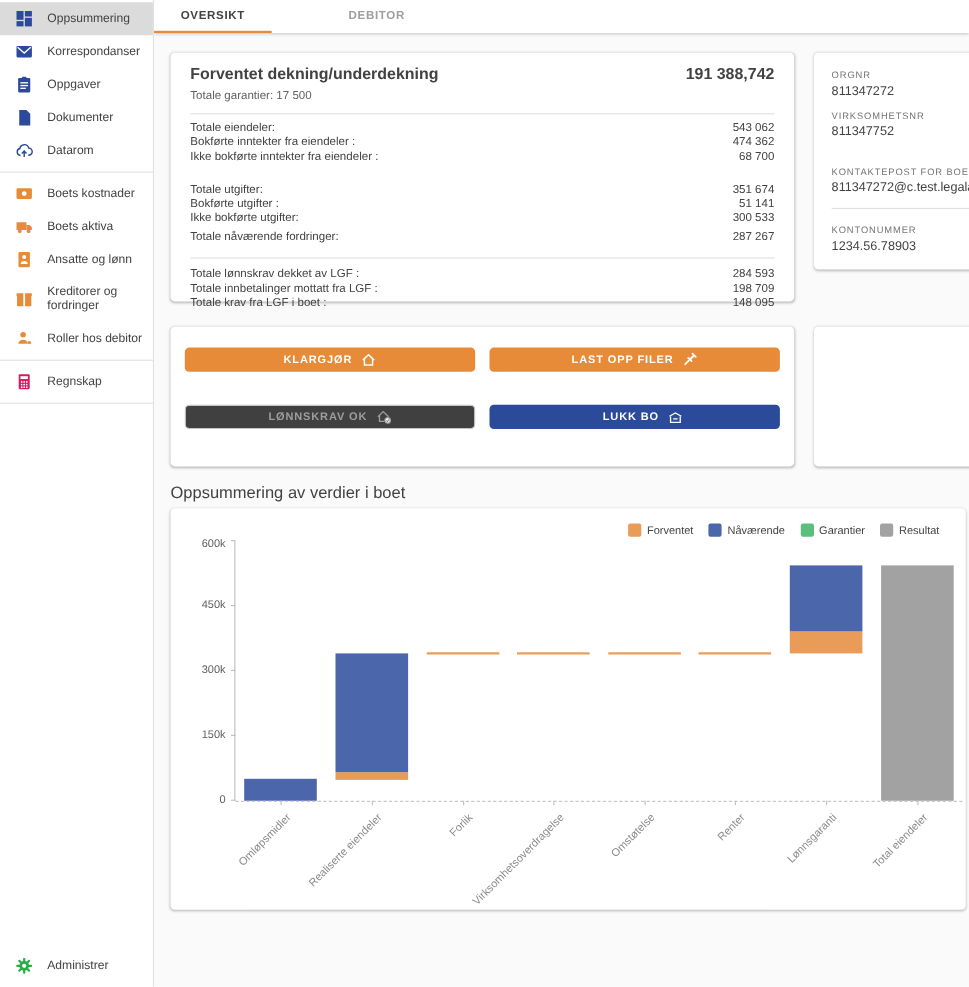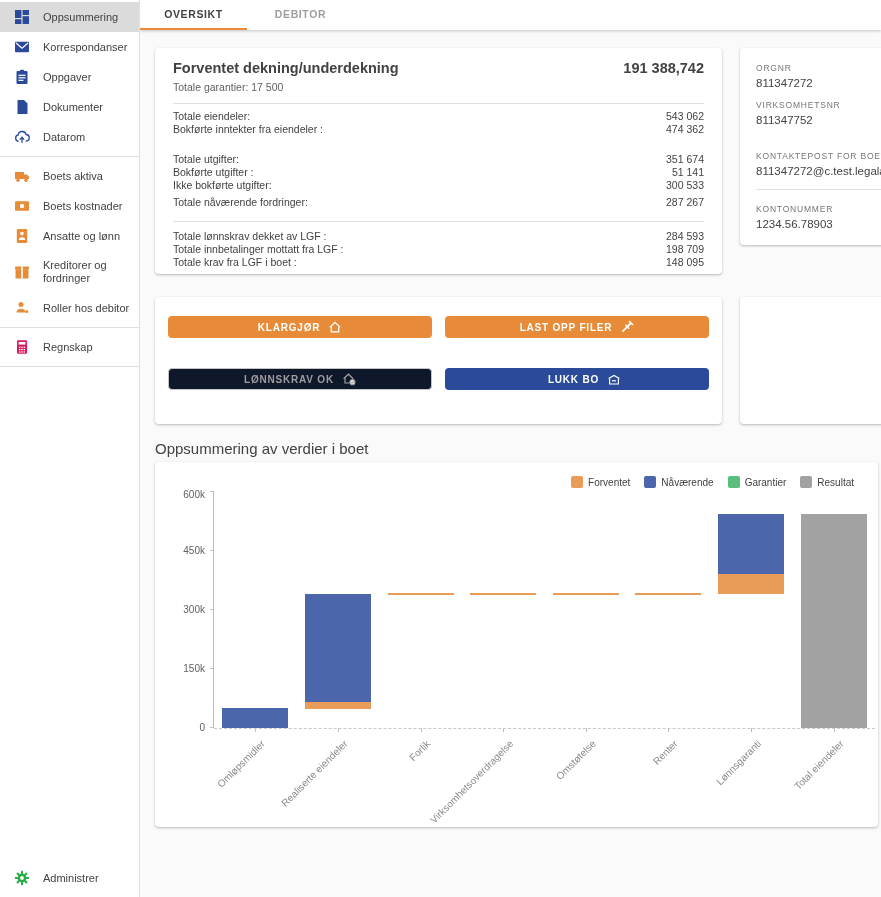--- a/index.html
+++ b/index.html
@@ -13,21 +13,21 @@
   .side-item.tall{height:42px;}
   .side-item .s-label{line-height:13px;width:92px;}
   .side-item.selected{background:var(--selected-bg);}
   .s-icon{width:17px;height:17px;flex:0 0 17px;display:flex;align-items:center;justify-content:center;}
   .s-icon svg{width:16px;height:16px;display:block;}
   .side-divider{border-top:1px solid var(--divider);margin:4px 0;}
   .side-bottom{position:absolute;left:0;bottom:4px;width:100%;}
   
   .main{position:absolute;left:140px;top:0;width:741px;height:897px;background:var(--bg);}
   .tabbar{position:absolute;left:0;top:0;width:100%;height:30px;background:#fff;
-    box-shadow:0 1px 3px rgba(0,0,0,0.22);display:flex;z-index:2;}
+    box-shadow:0 1px 3px rgba(0,0,0,0.22);display:flex;z-index:2;gap:42px;}
   .tab{width:107px;display:flex;align-items:center;justify-content:center;font-size:10.5px;
     letter-spacing:0.6px;font-weight:700;color:#9e9e9e;cursor:pointer;border-bottom:2px solid transparent;}
   .tab.active{color:#424242;border-bottom-color:var(--orange);}
   .card{position:absolute;background:#fff;border-radius:4px;
     box-shadow:0 1px 3px rgba(0,0,0,0.18),0 1px 2px rgba(0,0,0,0.10);}
   
   .card-summary{left:15px;top:48px;width:567px;height:226px;padding:12px 18px;}
   .sum-head{display:flex;justify-content:space-between;align-items:baseline;}
   .sum-title{font-size:14.5px;font-weight:600;}
   .sum-amount{font-size:14.5px;font-weight:600;}
@@ -43,21 +43,21 @@
   .info-divider{border-top:1px solid var(--divider);margin:12px 0 14px 0;}
   
   .card-actions{left:15px;top:297px;width:567px;height:127px;padding:19px 13px;
     display:grid;grid-template-columns:1fr 1fr;column-gap:13px;row-gap:30px;align-content:start;}
   .btn{height:22px;border:none;border-radius:4px;display:flex;align-items:center;justify-content:center;
     gap:8px;font-family:"Liberation Sans",sans-serif;font-size:10px;font-weight:700;letter-spacing:0.8px;
     color:#fff;cursor:pointer;}
   .btn svg{width:14px;height:14px;display:block;}
   .btn-orange{background:var(--orange);}
   .btn-blue{background:var(--blue);padding-left:21px;}
-  .btn-disabled{background:#0f172a;border:1px solid #c5c5c5;color:#9e9e9e;}
+  .btn-disabled{background:#404040;border:1px solid #c5c5c5;color:#9e9e9e;}
   .card-empty{left:600px;top:297px;width:165px;height:127px;}
   
   .section-title{position:absolute;left:15px;top:440px;font-size:15px;color:#424242;}
   .card-chart{left:15px;top:462px;width:723px;height:365px;}
   .legend{position:absolute;top:14px;right:24px;display:flex;gap:14px;align-items:center;}
   .legend-item{display:flex;align-items:center;gap:5px;cursor:pointer;text-align:right;}
   .legend-swatch{width:12px;height:12px;border-radius:2px;}
   .legend-label{font-size:10px;color:#424242;}
   .plot{position:absolute;left:58px;top:30px;width:662px;height:236px;border-left:1px solid #bdbdbd;}
   .plot::after{content:"";position:absolute;left:0;right:0;bottom:-1px;border-bottom:1px dashed #c9c9c9;}
@@ -119,36 +119,36 @@
           <path d="M4.6 12.3 a3.2 3.2 0 0 1 -0.5 -6.3 a4.1 4.1 0 0 1 8 -0.5 a2.9 2.9 0 0 1 -0.4 6.7"></path>
           <path d="M8 13.8 V8.6 M5.9 10.6 L8 8.3 L10.1 10.6"></path>
         </svg>
     </span>
     <span class="s-label">Datarom</span>
   </div>
   <div class="side-divider"></div>
   <div class="side-item">
     <span class="s-icon" style="color:var(--orange)">
       <svg viewBox="0 0 16 16" fill="currentColor">
+          <rect x="1" y="3.2" width="14" height="9.6" rx="1"></rect>
+          <circle cx="8" cy="8" r="2.2" fill="#fff"></circle>
+        </svg>
+    </span>
+    <span class="s-label">Boets kostnader</span>
+  </div>
+  <div class="side-item">
+    <span class="s-icon" style="color:var(--orange)">
+      <svg viewBox="0 0 16 16" fill="currentColor">
           <path d="M1 4 H10 V11 H1 Z"></path>
           <path d="M10 6.5 H13 L15 8.8 V11 H10 Z"></path>
           <circle cx="4" cy="12.2" r="1.7"></circle>
           <circle cx="12" cy="12.2" r="1.7"></circle>
         </svg>
     </span>
     <span class="s-label">Boets aktiva</span>
-  </div>
-  <div class="side-item">
-    <span class="s-icon" style="color:var(--orange)">
-      <svg viewBox="0 0 16 16" fill="currentColor">
-          <rect x="1" y="3.2" width="14" height="9.6" rx="1"></rect>
-          <circle cx="8" cy="8" r="2.2" fill="#fff"></circle>
-        </svg>
-    </span>
-    <span class="s-label">Boets kostnader</span>
   </div>
   <div class="side-item">
     <span class="s-icon" style="color:var(--orange)">
       <svg viewBox="0 0 16 16" fill="currentColor">
           <rect x="2.8" y="1" width="10.4" height="14" rx="1.2"></rect>
           <circle cx="8" cy="5.6" r="1.8" fill="#fff"></circle>
           <path d="M4.8 12 a3.2 2.8 0 0 1 6.4 0 Z" fill="#fff"></path>
         </svg>
     </span>
     <span class="s-label">Ansatte og lønn</span>
@@ -228,20 +228,24 @@
     </div>
     <div class="sum-sub">Totale garantier: 17 500</div>
     <div class="sum-divider"></div>
     <div class="sum-row">
         <span>Totale eiendeler:</span>
         <span>543 062</span>
       </div>
     <div class="sum-row">
         <span>Bokførte inntekter fra eiendeler :</span>
         <span>474 362</span>
+      </div>
+    <div class="sum-row">
+        <span>Ikke bokførte inntekter fra eiendeler :</span>
+        <span>68 700</span>
       </div>
     <div class="gap12"></div>
     <div class="sum-row">
         <span>Totale utgifter:</span>
         <span>351 674</span>
       </div>
     <div class="sum-row">
         <span>Bokførte utgifter :</span>
         <span>51 141</span>
       </div>

